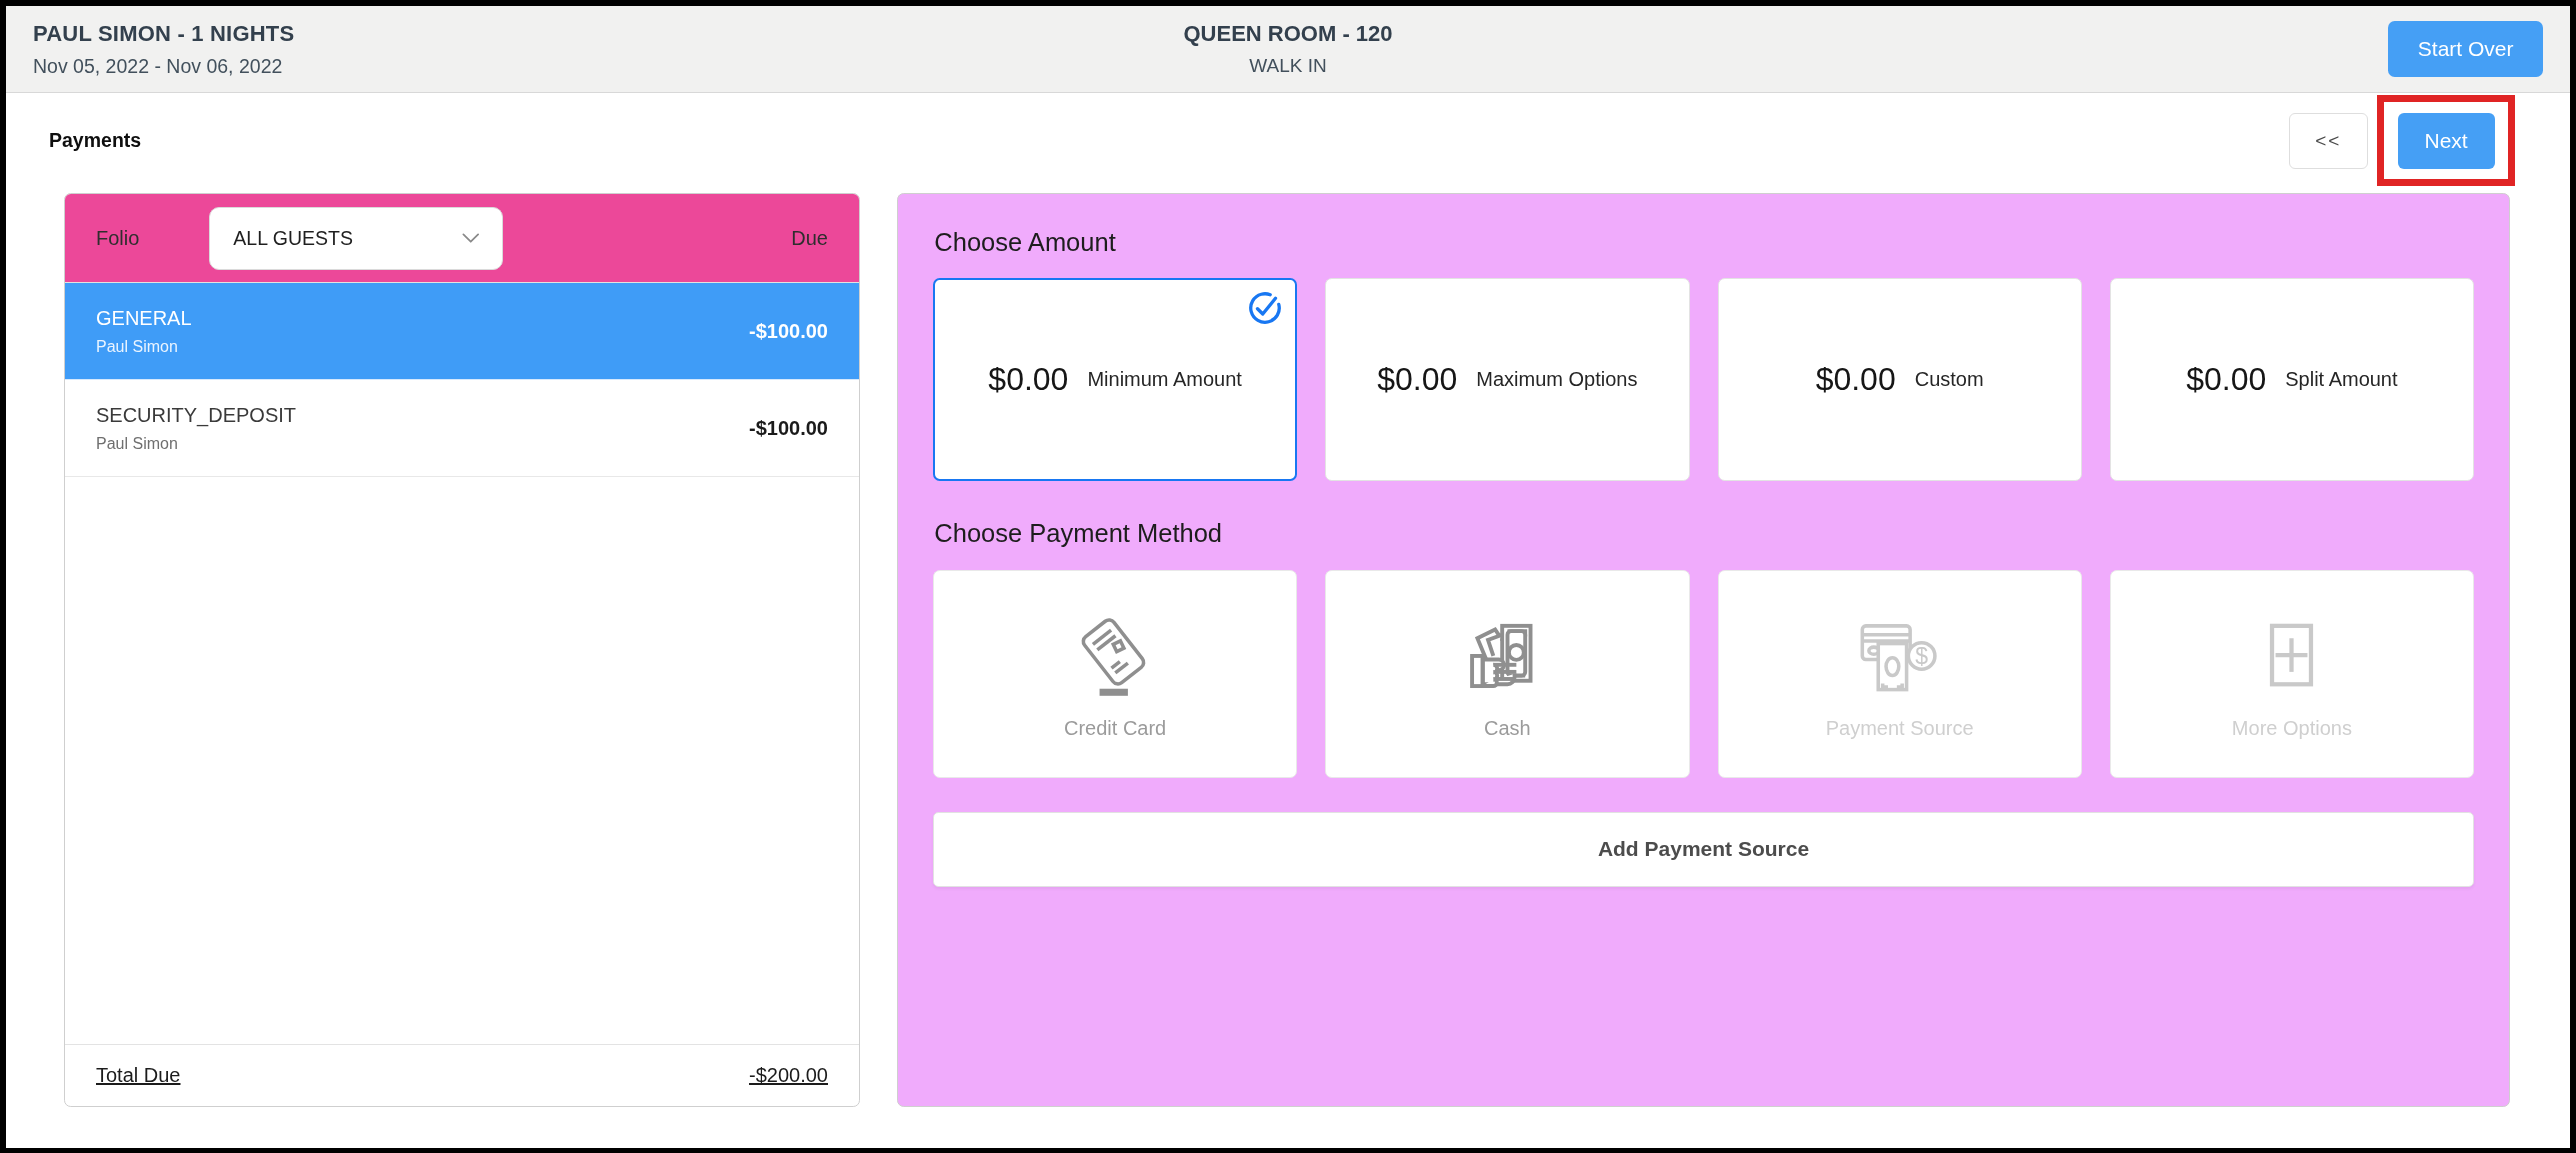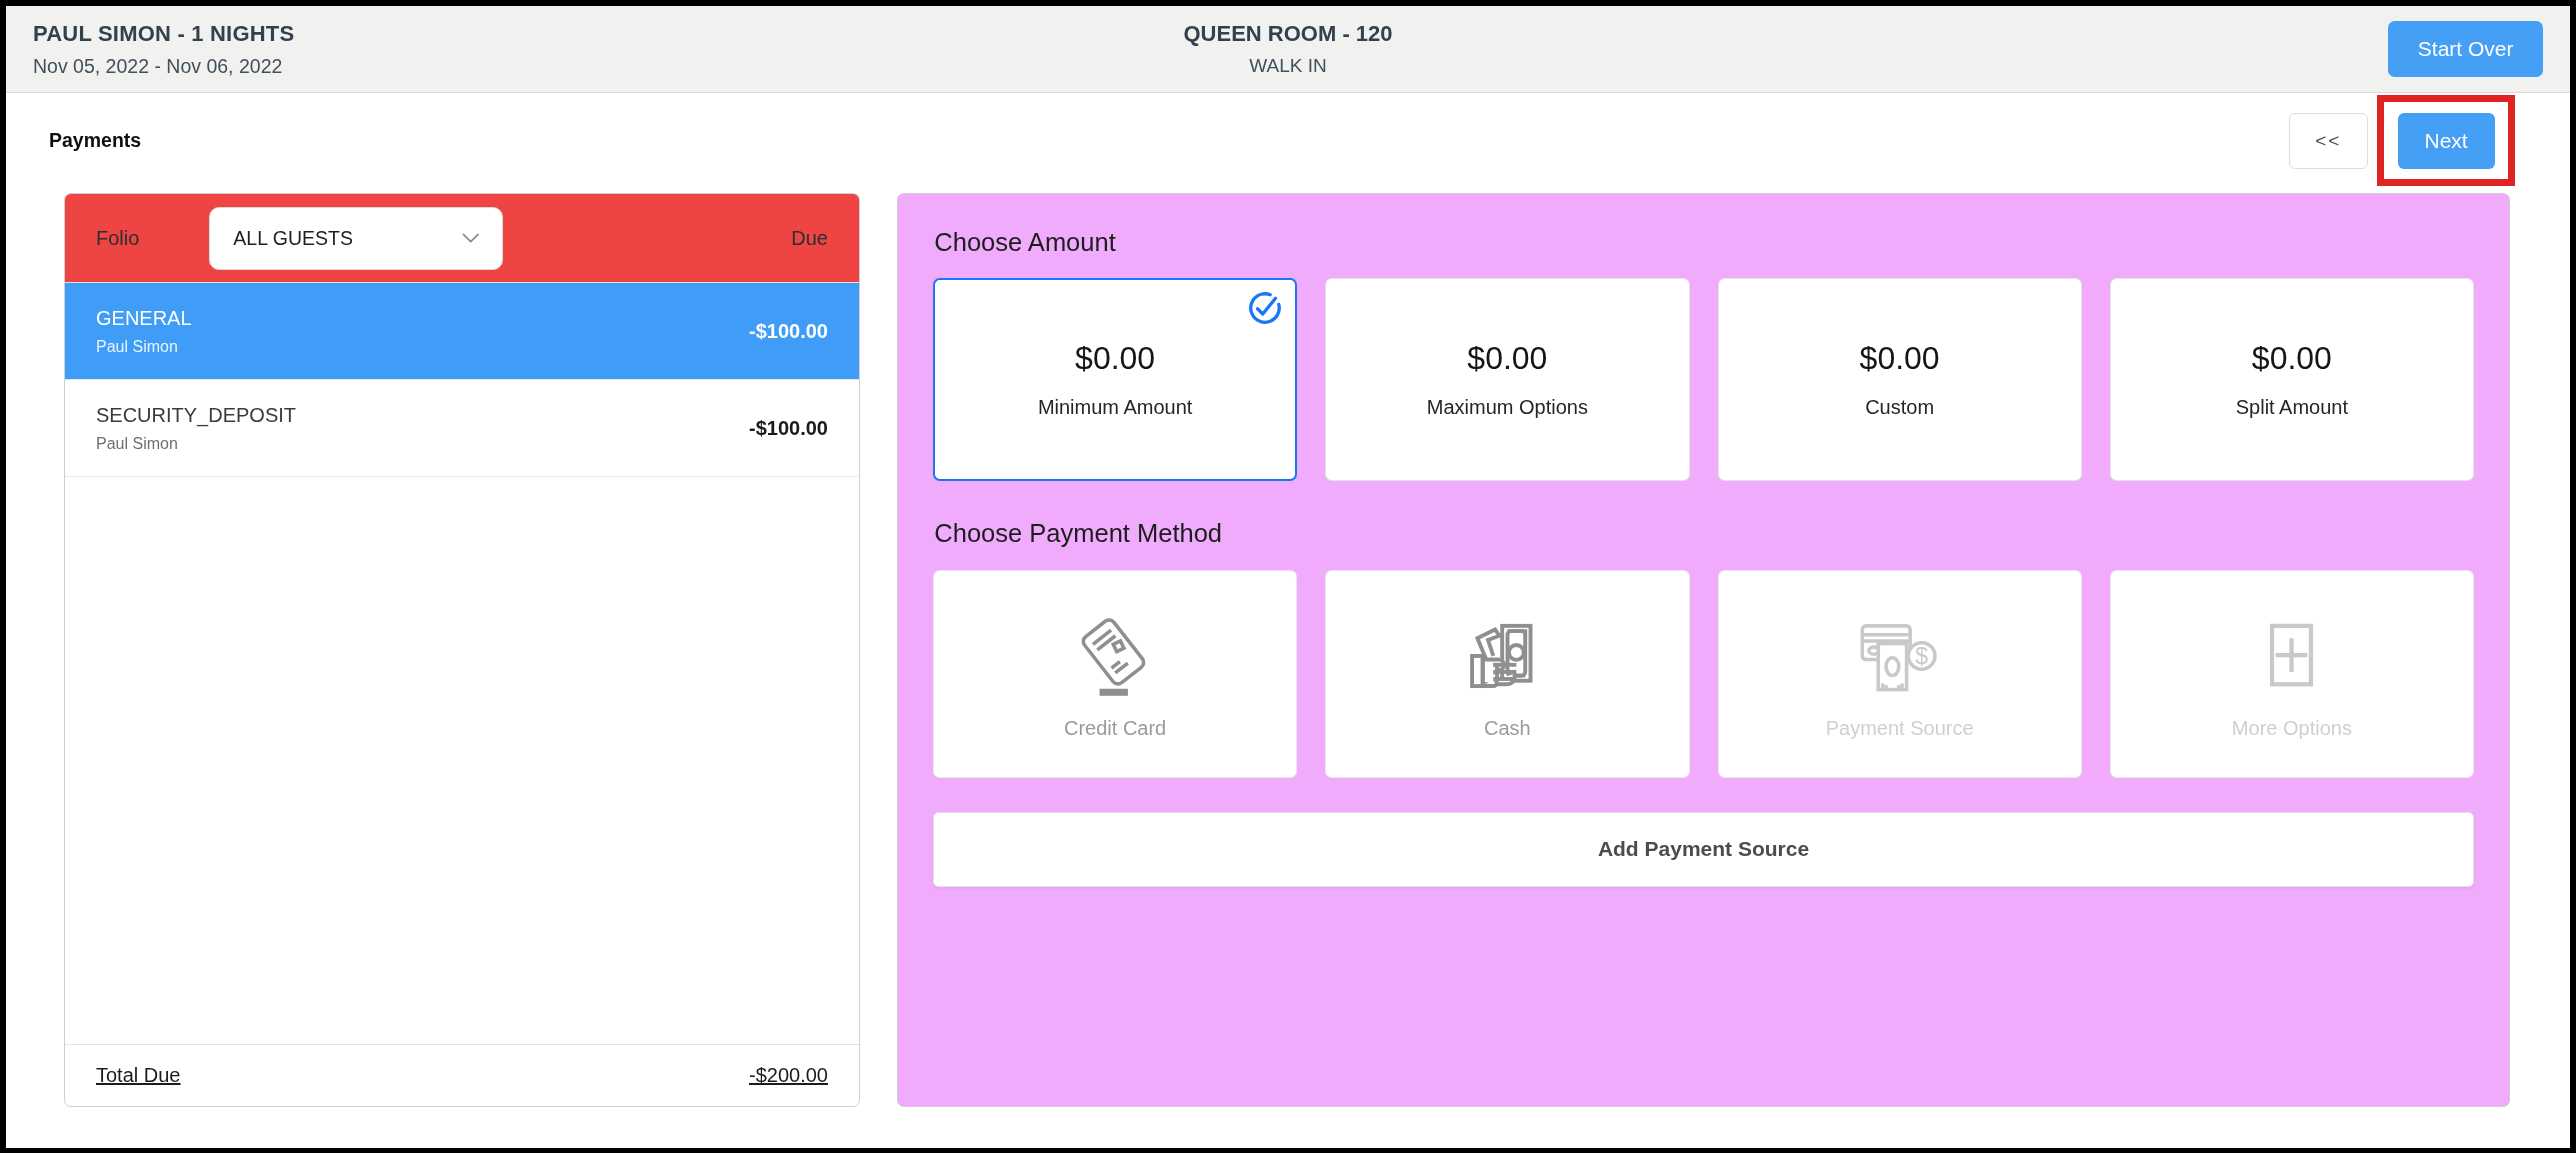--- a/index.html
+++ b/index.html
@@ -47,21 +47,21 @@
     font-family:inherit; cursor:pointer;
   }
   
   .main{ display:flex; align-items:stretch; gap:37px; padding:5.4px 60px 0 58px; height:919px; }
   
   .folio-panel{
     width:796px; flex:none; border:1.3px solid #cfcfcf; border-radius:6.7px;
     background:#fff; display:flex; flex-direction:column; overflow:hidden;
   }
   .folio-header{
-    height:89px; flex:none; background:#ef4444; border-bottom:0.7px solid #e2e2e2;
+    height:89px; flex:none; background:#ec4899; border-bottom:0.7px solid #e2e2e2;
     display:flex; align-items:center; padding:0 31px;
   }
   .folio-label{ font-size:20px; color:#2e2e2e; }
   .guest-select{
     margin-left:70px; width:294px; height:63px; background:#fff;
     border:1.3px solid #dadada; border-radius:10px;
     display:flex; align-items:center; justify-content:space-between;
     padding:0 23px; font-size:19.5px; color:#1f1f1f; cursor:pointer;
   }
   .due-label{ margin-left:auto; font-size:20px; color:#2e2e2e; }
@@ -84,21 +84,21 @@
   }
   
   .payment-panel{
     flex:1; border:1.3px solid #cfcfcf; border-radius:6.7px; background:#f0abfc;
     padding:25.5px 35px;
   }
   .section-title{ font-size:25.5px; color:#1d1d1d; font-weight:500; margin:8px 0 21.5px 1.3px; }
   .card-grid{ display:grid; grid-template-columns:repeat(4,1fr); gap:28px; }
   .amount-card{
     position:relative; height:203px; border:1.3px solid #e3e3e3; border-radius:6.7px;
-    background:#fff; display:flex; flex-direction:column; align-items:center;
+    background:#fff; display:flex; flex-direction:row; align-items:center;
     justify-content:center; gap:19px; cursor:pointer;
   }
   .amount-card.selected{ border:2px solid #1877f2; }
   .amount-value{ font-size:32px; color:#161616; font-weight:500; }
   .amount-label{ font-size:20px; color:#262626; }
   .check-icon{ position:absolute; top:10px; right:12px; width:36px; height:36px; }
   .method-title{ margin-top:38px; }
   .method-card{
     height:208px; border:1.3px solid #e9e9e9; border-radius:6.7px; background:#fff;
     display:flex; flex-direction:column; align-items:center; justify-content:center;

